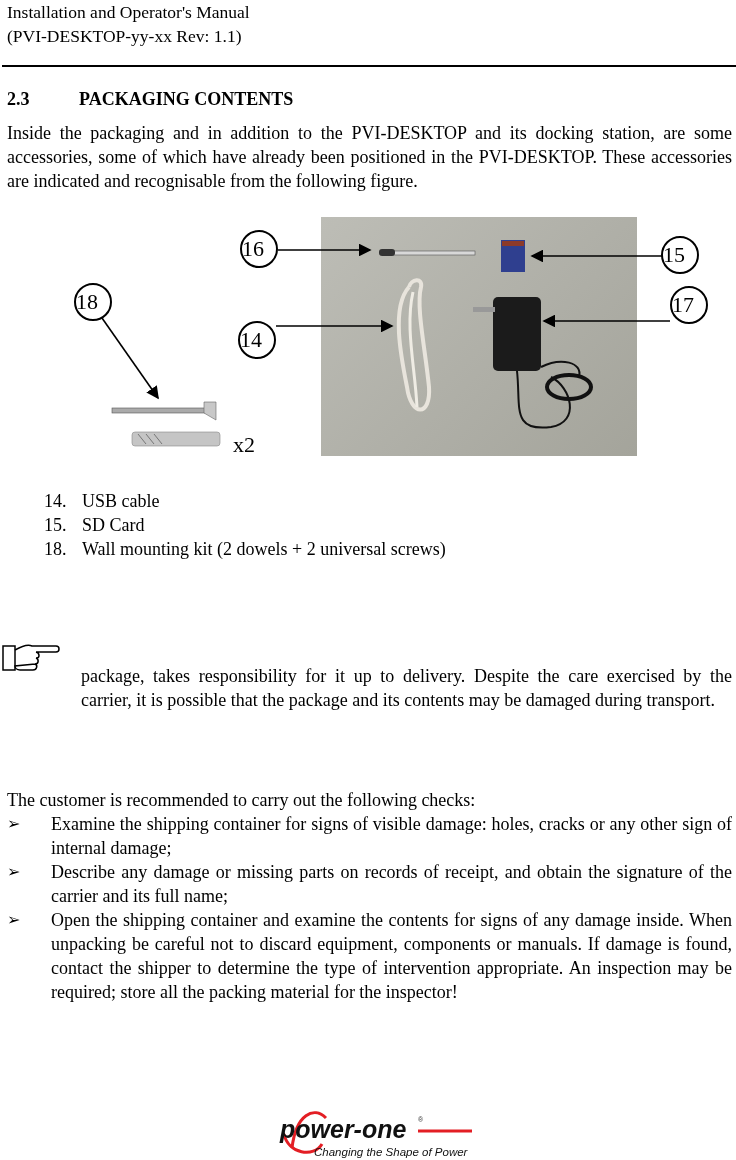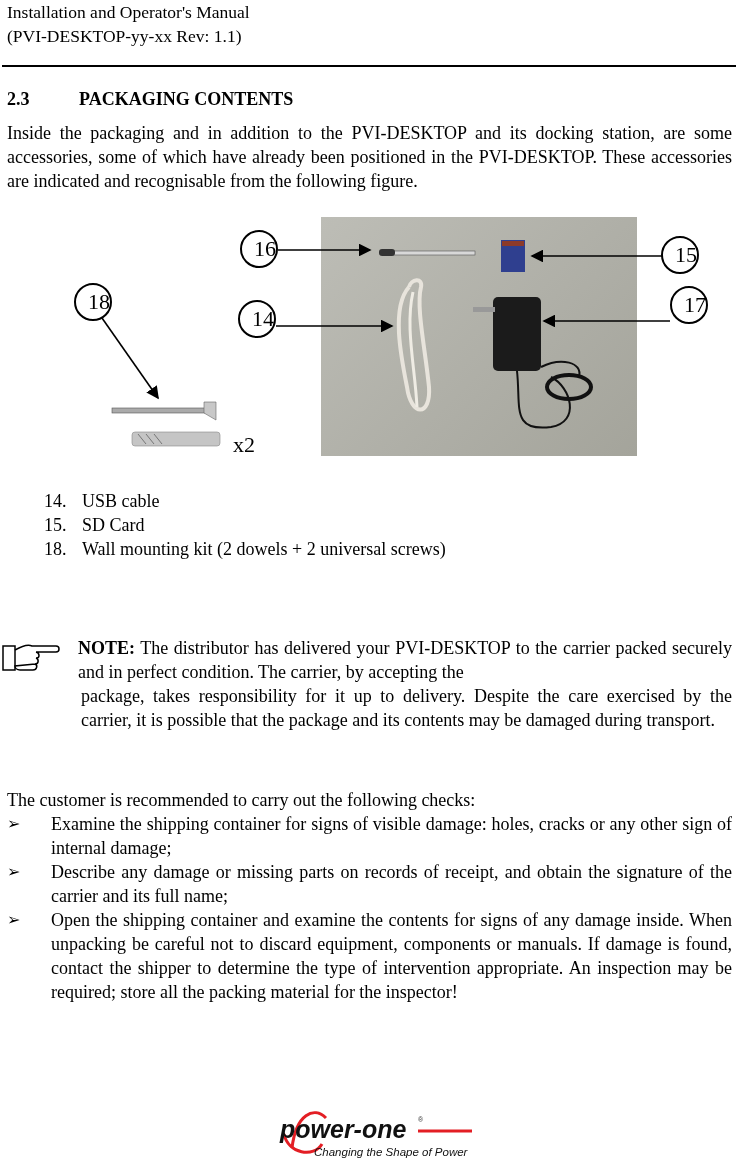--- a/index.html
+++ b/index.html
@@ -3,26 +3,26 @@
 <meta charset="utf-8">
 <style>
   * { box-sizing: border-box; margin: 0; padding: 0; }
   body { width: 736px; height: 1160px; background: #fff; font-family: "Liberation Serif", serif; color: #000; position: relative; overflow: hidden; }
   .hdr { position: absolute; left: 7px; top: 0; font-size: 17.5px; line-height: 24px; }
   .rule { position: absolute; left: 2px; right: 0; top: 65px; height: 2px; background: #000; }
   .sec { position: absolute; left: 7px; top: 87px; font-size: 18px; font-weight: bold; line-height: 24px; }
   .sec .num { display: inline-block; width: 72px; }
   .intro { position: absolute; left: 7px; right: 4px; top: 121px; font-size: 18px; line-height: 24px; text-align: justify; }
   .photo { position: absolute; left: 321px; top: 217px; width: 316px; height: 239px; background: linear-gradient(135deg,#bdbdb6 0%,#aeaea6 60%,#a4a49b 100%); }
-  .callout { position: absolute; width: 38px; height: 38px; border: 2.5px solid #000; border-radius: 50%; background: #fff; font-size: 22px; line-height: 33px; text-align: right; }
+  .callout { position: absolute; width: 38px; height: 38px; border: 2.5px solid #000; border-radius: 50%; background: #fff; font-size: 22px; line-height: 33px; text-align: left; }
   .x2 { position: absolute; left: 233px; top: 432px; font-size: 22px; }
   .items { position: absolute; left: 44px; top: 489px; font-size: 18px; line-height: 24px; list-style: none; }
   .items li span.n { display: inline-block; width: 38px; }
   .note { position: absolute; left: 78px; right: 4px; top: 636px; font-size: 18px; line-height: 24px; text-align: justify; }
-  .note .cont { padding-left: 3px; }
+  .note .cont { padding-left: 3px; margin-top: 28px; }
   .hand { position: absolute; left: 2px; top: 640px; }
   .checks-intro { position: absolute; left: 7px; top: 788px; font-size: 18px; line-height: 24px; }
   .checks { position: absolute; left: 7px; right: 4px; top: 812px; font-size: 18px; line-height: 24px; list-style: none; }
   .checks li { display: flex; }
   .checks li .b { width: 44px; flex: none; font-size: 16px; }
   .checks li .t { text-align: justify; flex: 1; }
   .logo { position: absolute; left: 274px; top: 1104px; width: 200px; height: 56px; }
 </style>
 </head>
 <body>
@@ -74,40 +74,39 @@
         </marker>
     </defs>
     <line x1="278" y1="250" x2="370" y2="250" stroke="#000" stroke-width="1.6" marker-end="url(#ah)"></line>
     <line x1="276" y1="326" x2="392" y2="326" stroke="#000" stroke-width="1.6" marker-end="url(#ah)"></line>
     <line x1="102" y1="318" x2="158" y2="398" stroke="#000" stroke-width="1.6" marker-end="url(#ah)"></line>
     <line x1="662" y1="256" x2="532" y2="256" stroke="#000" stroke-width="1.6" marker-end="url(#ah)"></line>
     <line x1="670" y1="321" x2="544" y2="321" stroke="#000" stroke-width="1.6" marker-end="url(#ah)"></line>
   </svg>
 
   <div class="callout" style="left:240px;top:230px;">16</div>
-  <div class="callout" style="left:238px;top:300px;font-family:Liberation Serif, serif;">14</div>
+  <div class="callout" style="left:238px;top:321px;font-family:Liberation Serif, serif;">14</div>
   <div class="callout" style="left:74px;top:283px;">18</div>
   <div class="callout" style="left:661px;top:236px;">15</div>
   <div class="callout" style="left:670px;top:286px;">17</div>
   <div class="x2">x2</div>
 </div>
 
 <ol class="items">
   <li><span class="n">14.</span><span>USB cable</span></li>
   <li><span class="n">15.</span><span>SD Card</span></li>
   <li><span class="n">18.</span><span>Wall mounting kit (2 dowels + 2 universal screws)</span></li>
 </ol>
 
 <svg class="hand" width="60" height="34" viewBox="0 0 60 34">
   <rect x="1" y="6" width="12" height="24" fill="#fff" stroke="#000" stroke-width="1.5"></rect>
   <path d="M13,10 C20,6 26,4 30,6 L54,6 C58,6 58,12 54,12 L34,12 M34,12 C38,13 38,18 34,18 M34,18 C37,19 37,24 33,24 M33,24 C36,25 35,30 31,30 L18,30 C15,30 13,28 13,26 Z" fill="#fff" stroke="#000" stroke-width="1.5"></path>
 </svg>
 
 <div class="note">
-  <p style="text-align:justify;"><b>NOTE:</b><span> The distributor has delivered your PVI-DESKTOP to the carrier packed securely and in perfect condition. The carrier, by accepting the</span></p>
   <p class="cont">package, takes responsibility for it up to delivery. Despite the care exercised by the carrier, it is possible that the package and its contents may be damaged during transport.</p>
 </div>
 
 <div class="checks-intro">The customer is recommended to carry out the following checks:</div>
 <ul class="checks">
   <li>
       <span class="b">➢</span>
       <span class="t">Examine the shipping container for signs of visible damage: holes, cracks or any other sign of internal damage;</span>
     </li>
   <li>

